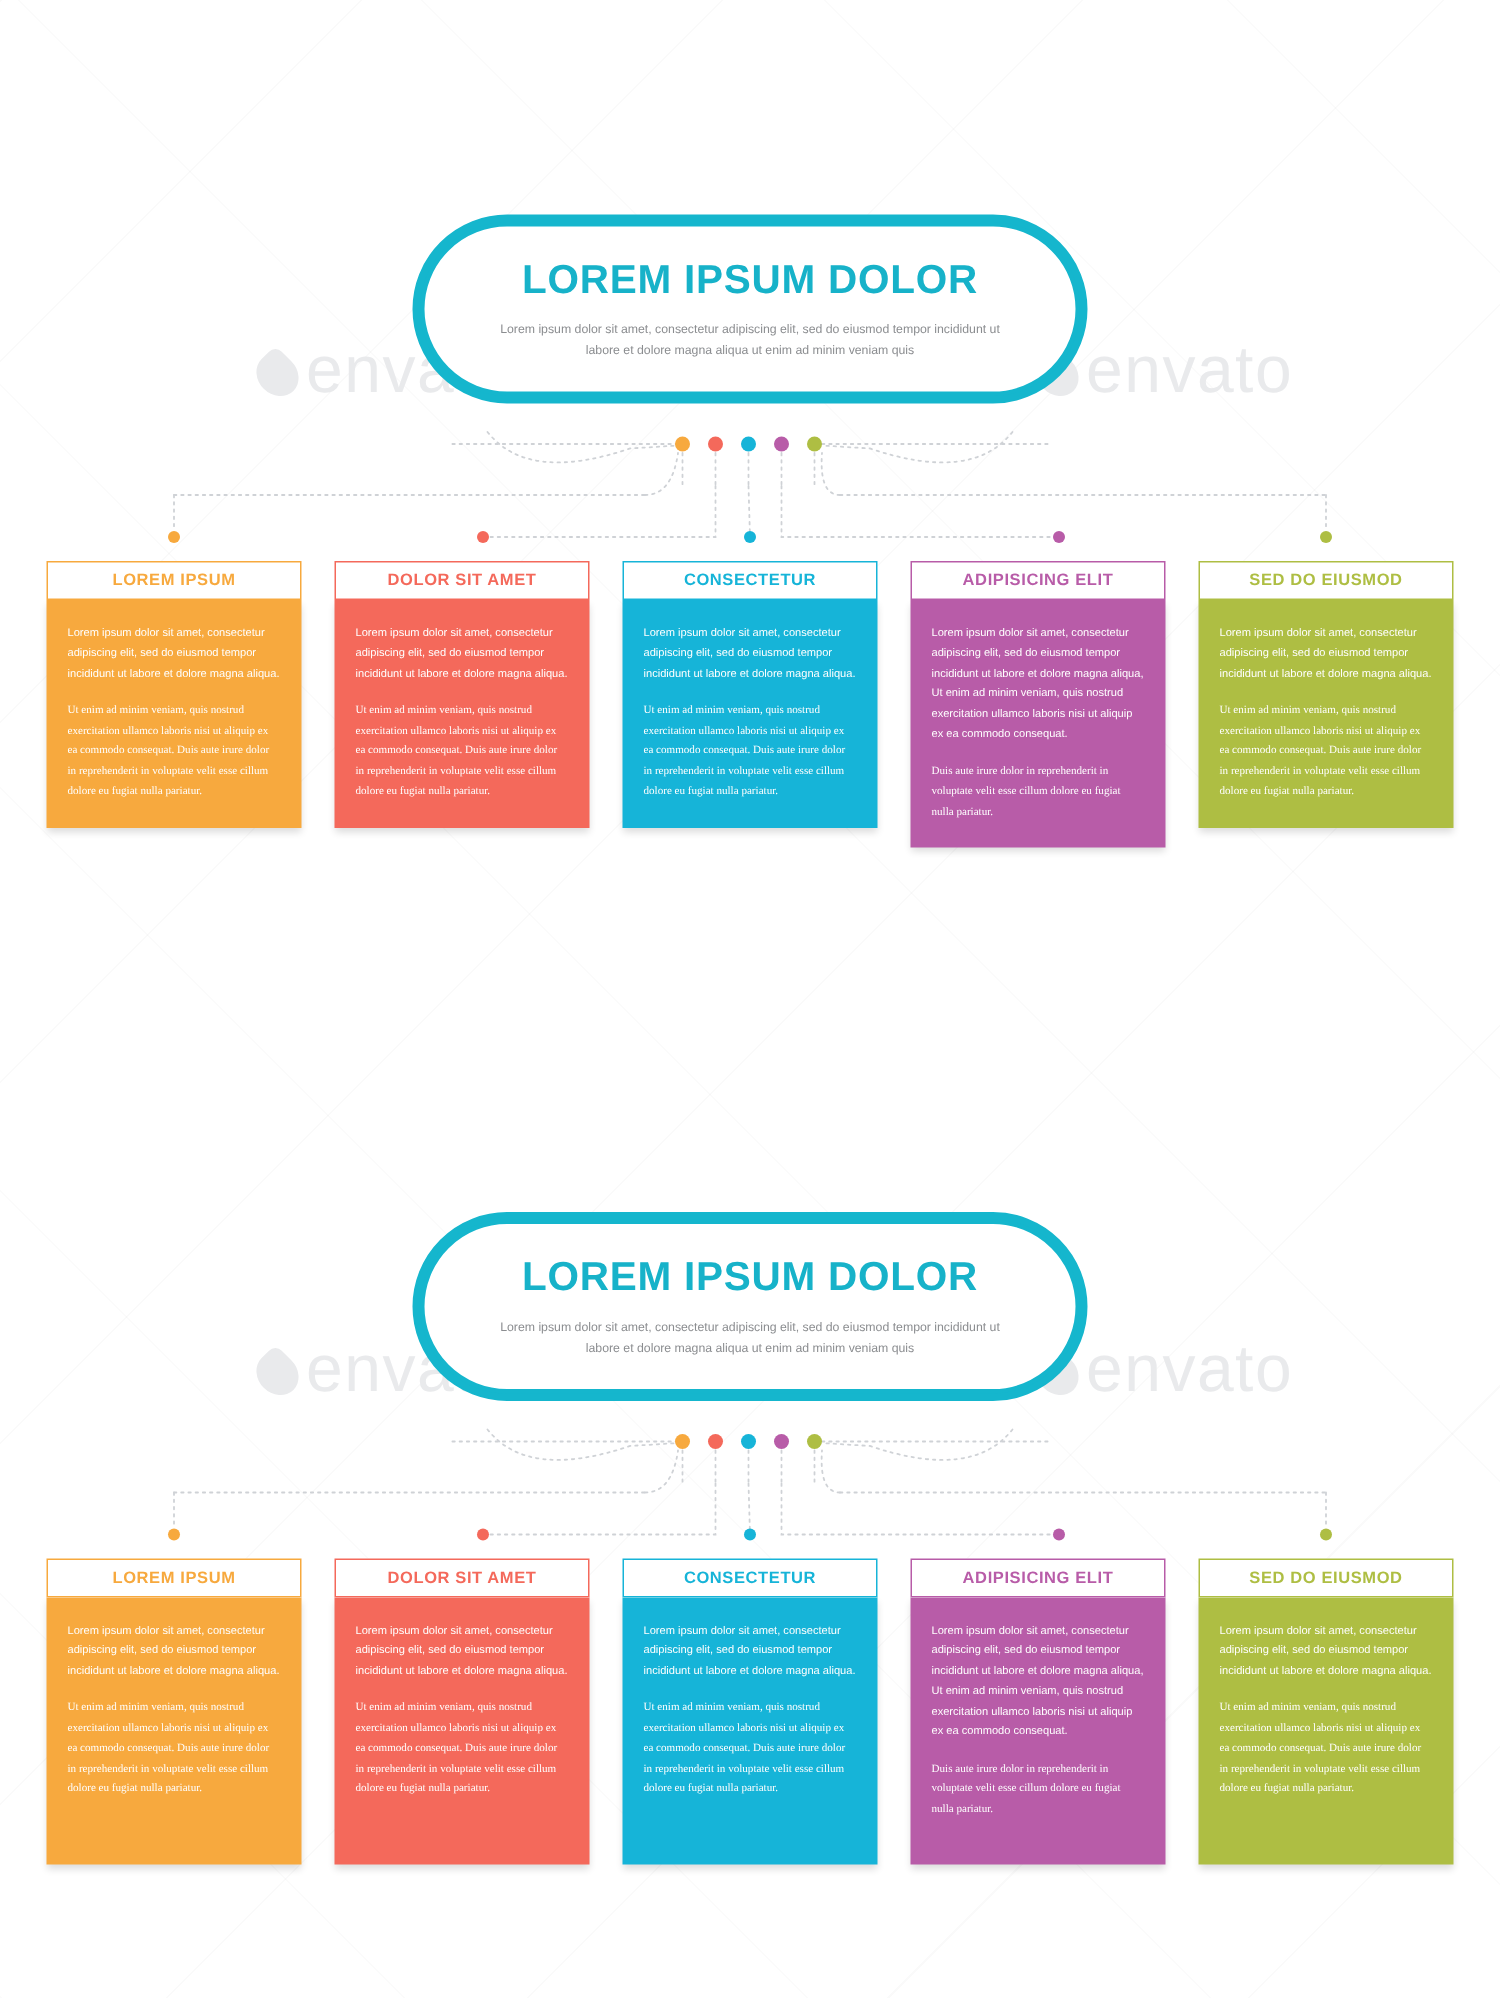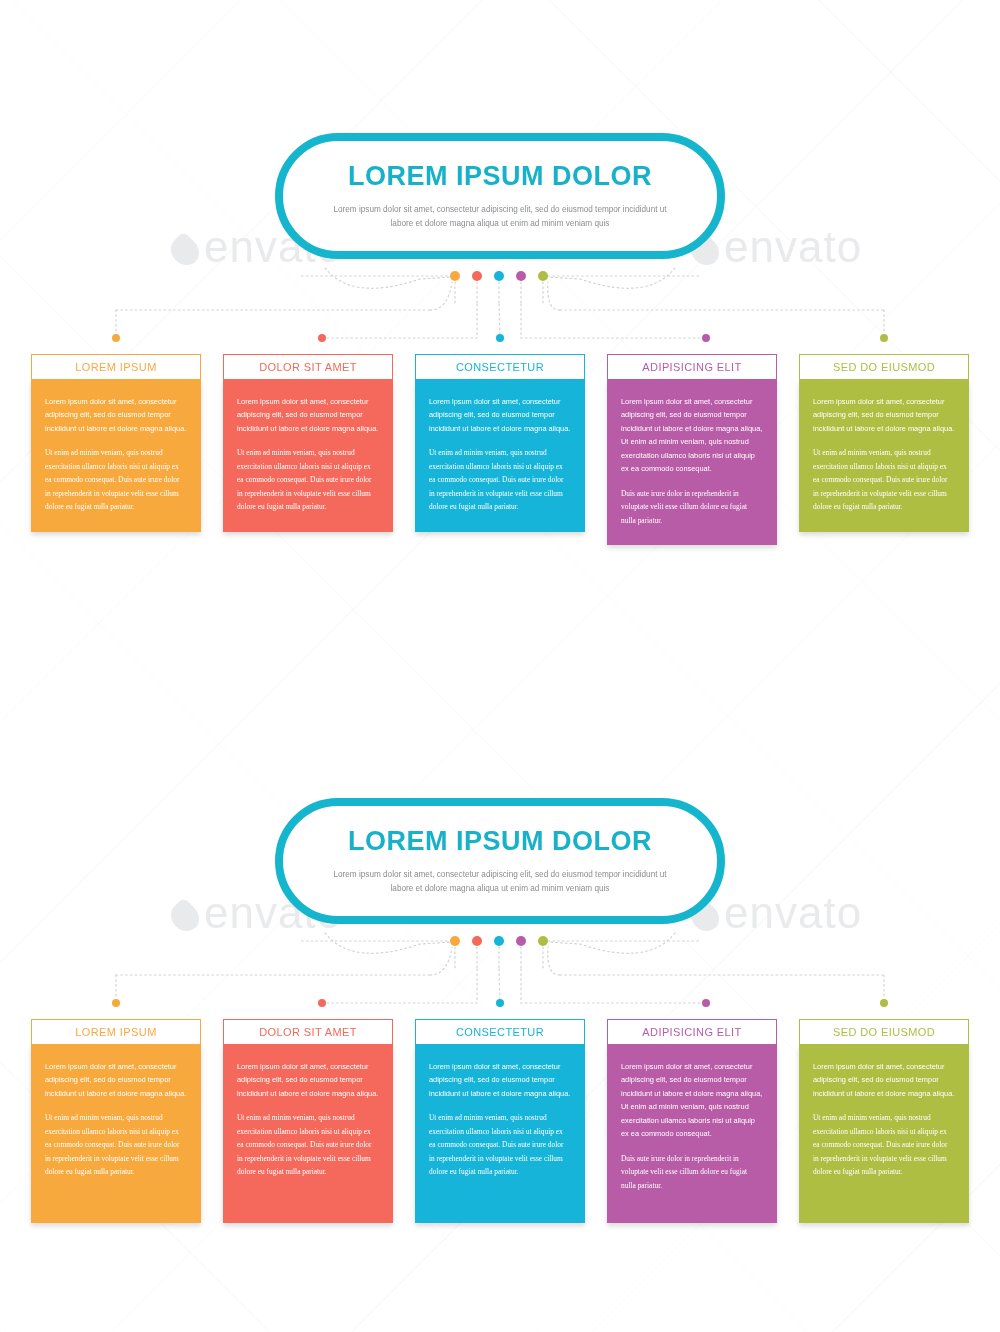--- a/index.html
+++ b/index.html
@@ -52,21 +52,21 @@
 
   
   .board { position: absolute; left: 0; width: 1000px; z-index: 5; }
   .board-top    { top: 130px; }
   .board-bottom { top: 795px; }
 
   
   .header-wrap {
     position: relative;
     width: 450px;
-    margin: 3px auto;
+    margin: 13px auto;
     height: 126px;
   }
   .capsule-outer {
     position: absolute;
     inset: 0;
     border: 7px solid #15b6cd;
     border-radius: 63px;
     background: #ffffff;
   }
   .capsule-inner {
@@ -126,21 +126,21 @@
     border: 1.6px solid currentColor;
     height: 26px;
     display: flex;
     align-items: center;
     justify-content: center;
     position: relative;
     z-index: 2;
   }
   .card-head-label {
     font-size: 11px;
-    font-weight: normal;
+    font-weight: bold;
     letter-spacing: 0.4px;
     color: inherit;
     white-space: nowrap;
   }
 
   .card-body {
     padding: 15px 14px 18px 14px;
     box-shadow: 0 3px 5px rgba(0,0,0,0.14);
     min-height: 140px;
   }

